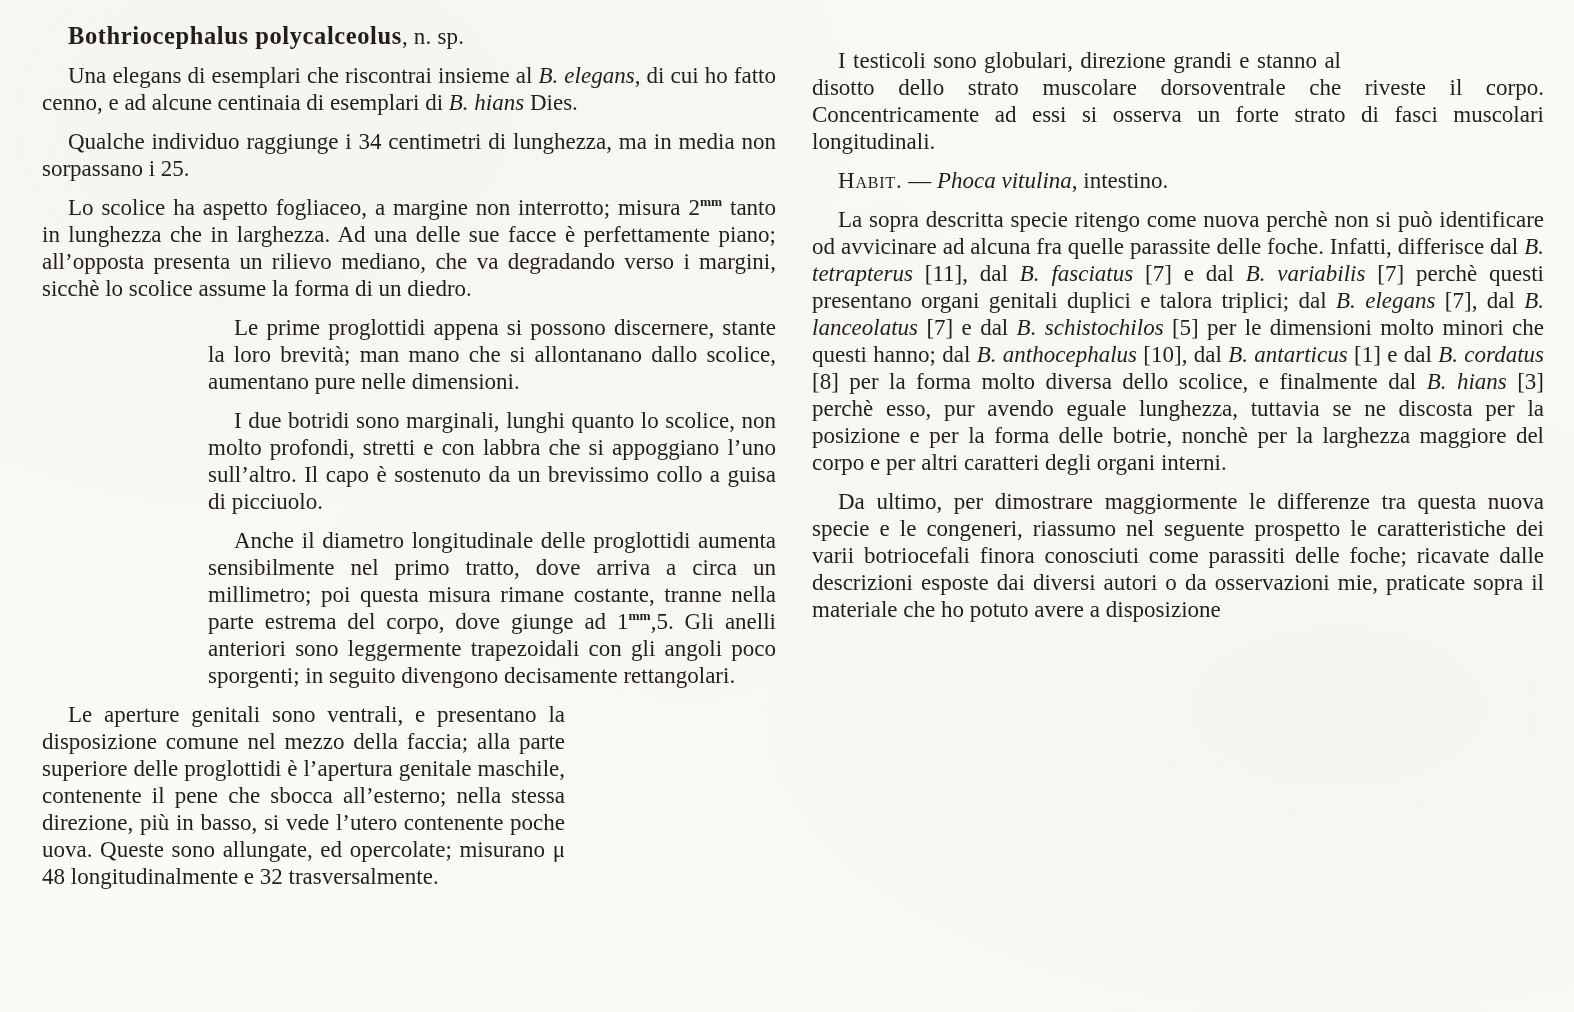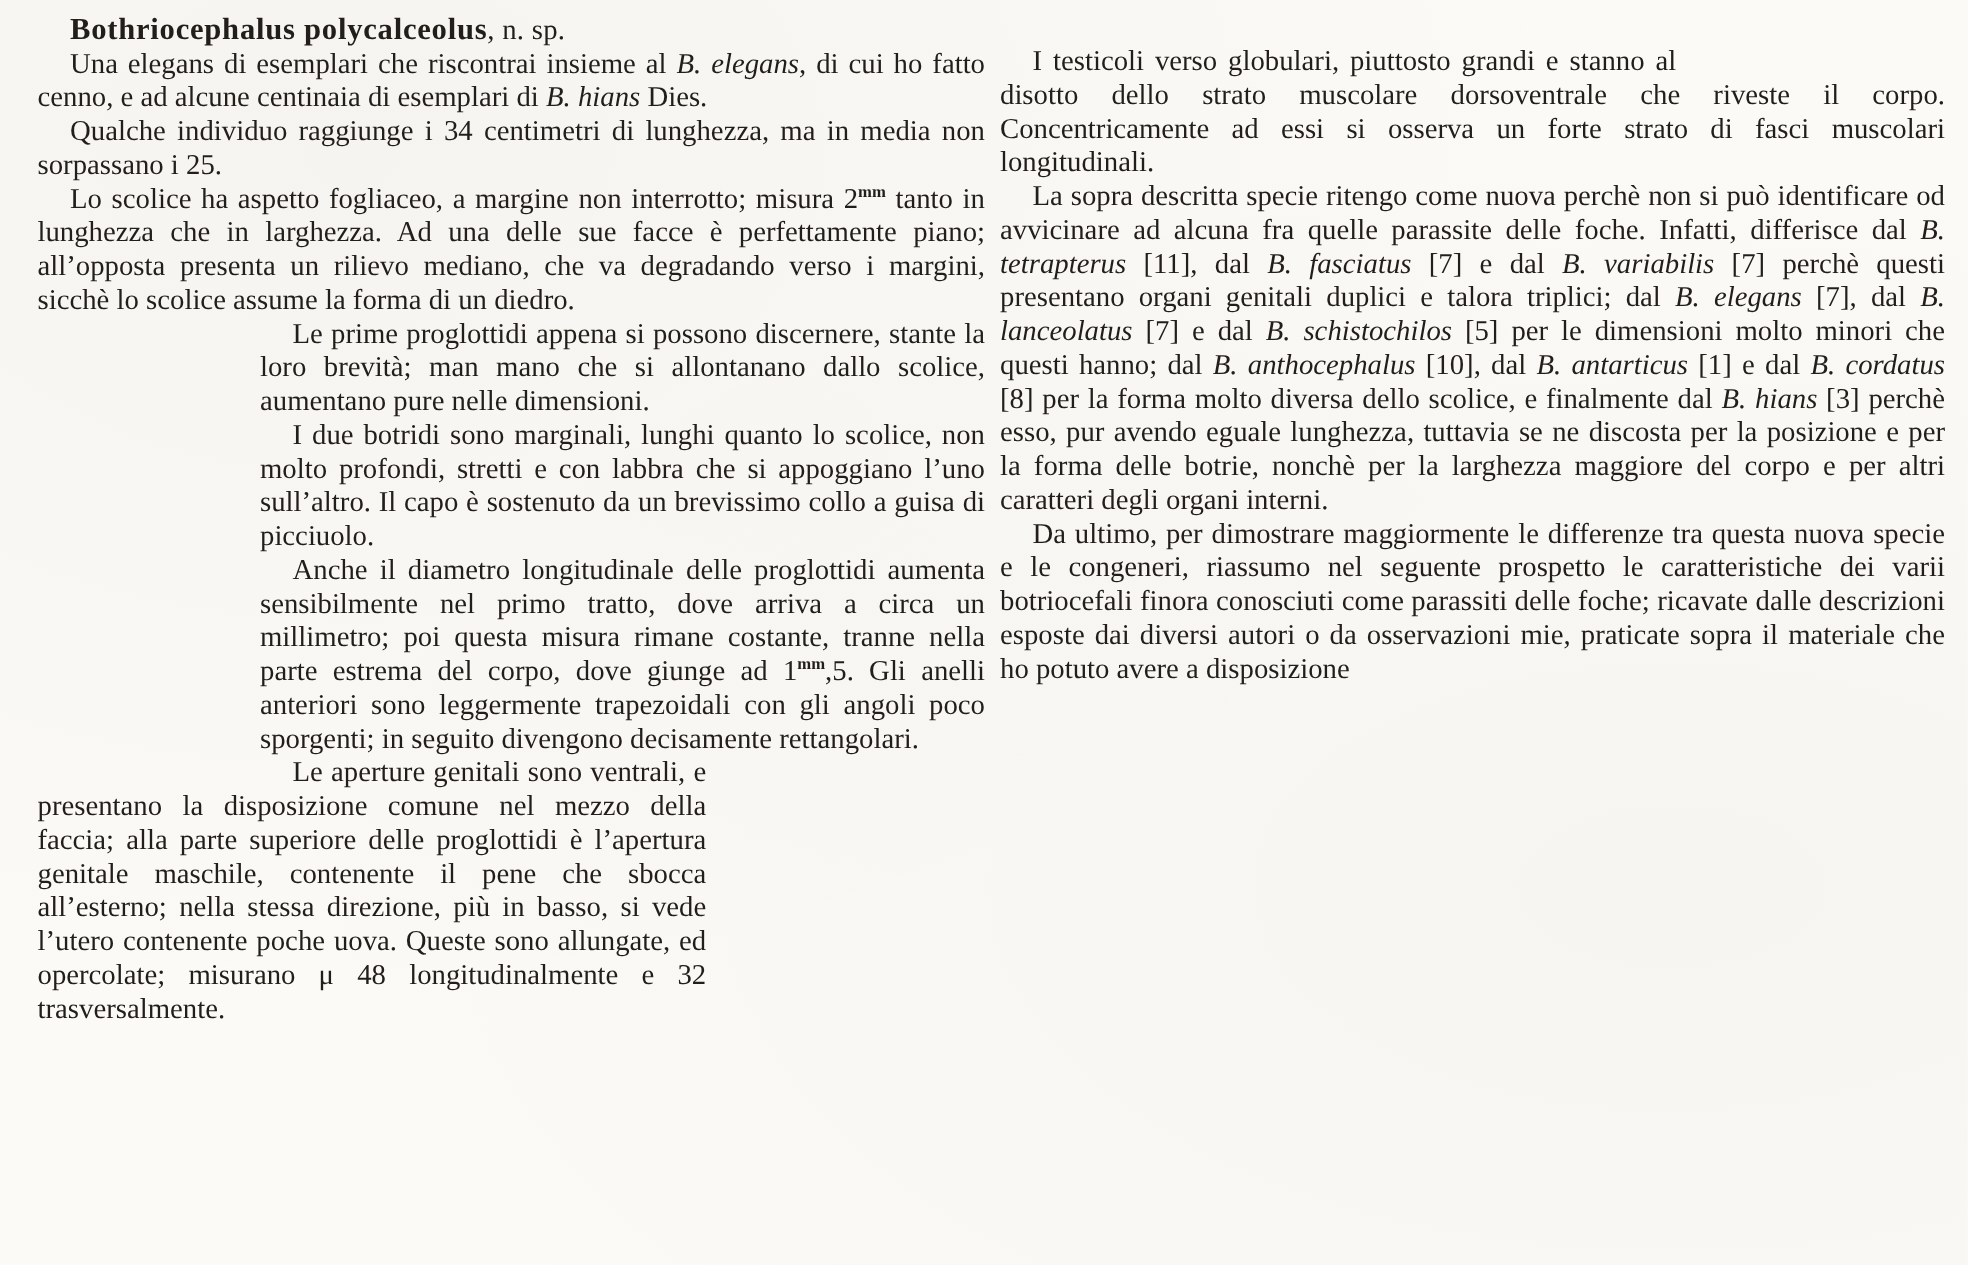--- a/index.html
+++ b/index.html
@@ -36,21 +36,21 @@
     width: 758px;
   }
   .col-right {
     left: 800px;
     top: 35px;
     width: 756px;
     height: 642px;      
     overflow: hidden;
   }
   .para {
-    margin: 0;
+    margin: 12px;
     text-indent: 26px;
   }
   .heading {
     font-weight: bold;
     font-size: 24.5px;
     letter-spacing: 0.6px;
   }
   .heading .seg { letter-spacing: 0.6px; }
   .heading .seg-normal-suffix {
     font-weight: normal;
@@ -93,18 +93,19 @@
     <p class="para"><span class="seg">Anche il diametro longitudinale delle proglottidi aumenta sensibilmente nel primo tratto, dove arriva a circa un millimetro; poi questa misura rimane costante, tranne nella parte estrema del corpo, dove giunge ad 1</span><span class="seg seg-sup">mm</span><span class="seg">,5. Gli anelli anteriori sono leggermente trapezoidali con gli angoli poco sporgenti; in seguito divengono decisamente rettangolari.</span></p>
 
     <div class="fig-spacer fig-right"></div>
 
     <p class="para"><span class="seg">Le aperture genitali sono ventrali, e presentano la disposizione comune nel mezzo della faccia; alla parte superiore delle proglottidi è l’apertura genitale maschile, contenente il pene che sbocca all’esterno; nella stessa direzione, più in basso, si vede l’utero contenente poche uova. Queste sono allungate, ed opercolate; misurano μ 48 longitudinalmente e 32 trasversalmente.</span></p>
   </div>
 
   <div class="col col-right">
     <div class="fig-spacer fig-right-top"></div>
 
-    <p class="para"><span class="seg">I testicoli verso globulari, piuttosto grandi e stanno al disotto dello strato muscolare dorsoventrale che riveste il corpo. Concentricamente ad essi si osserva un forte strato di fasci muscolari longitudinali.</span></p>
+    <p class="para"><span class="seg">I testicoli sono globulari, direzione grandi e stanno al disotto dello strato muscolare dorsoventrale che riveste il corpo. Concentricamente ad essi si osserva un forte strato di fasci muscolari longitudinali.</span></p>
+    <p class="para"><span class="seg seg-sc">Habit.</span><span class="seg"> — </span><span class="seg seg-italic">Phoca vitulina</span><span class="seg">, intestino.</span></p>
     <p class="para"><span class="seg">La sopra descritta specie ritengo come nuova perchè non si può identificare od avvicinare ad alcuna fra quelle parassite delle foche. Infatti, differisce dal </span><span class="seg seg-italic">B. tetrapterus</span><span class="seg"> [11], dal </span><span class="seg seg-italic">B. fasciatus</span><span class="seg"> [7] e dal </span><span class="seg seg-italic">B. variabilis</span><span class="seg"> [7] perchè questi presentano organi genitali duplici e talora triplici; dal </span><span class="seg seg-italic">B. elegans</span><span class="seg"> [7], dal </span><span class="seg seg-italic">B. lanceolatus</span><span class="seg"> [7] e dal </span><span class="seg seg-italic">B. schistochilos</span><span class="seg"> [5] per le dimensioni molto minori che questi hanno; dal </span><span class="seg seg-italic">B. anthocephalus</span><span class="seg"> [10], dal </span><span class="seg seg-italic">B. antarticus</span><span class="seg"> [1] e dal </span><span class="seg seg-italic">B. cordatus</span><span class="seg"> [8] per la forma molto diversa dello scolice, e finalmente dal </span><span class="seg seg-italic">B. hians</span><span class="seg"> [3] perchè esso, pur avendo eguale lunghezza, tuttavia se ne discosta per la posizione e per la forma delle botrie, nonchè per la larghezza maggiore del corpo e per altri caratteri degli organi interni.</span></p>
     <p class="para"><span class="seg">Da ultimo, per dimostrare maggiormente le differenze tra questa nuova specie e le congeneri, riassumo nel seguente prospetto le caratteristiche dei varii botriocefali finora conosciuti come parassiti delle foche; ricavate dalle descrizioni esposte dai diversi autori o da osservazioni mie, praticate sopra il materiale che ho potuto avere a disposizione</span></p>
   </div>
 
 </div>
 
 </body></html>

